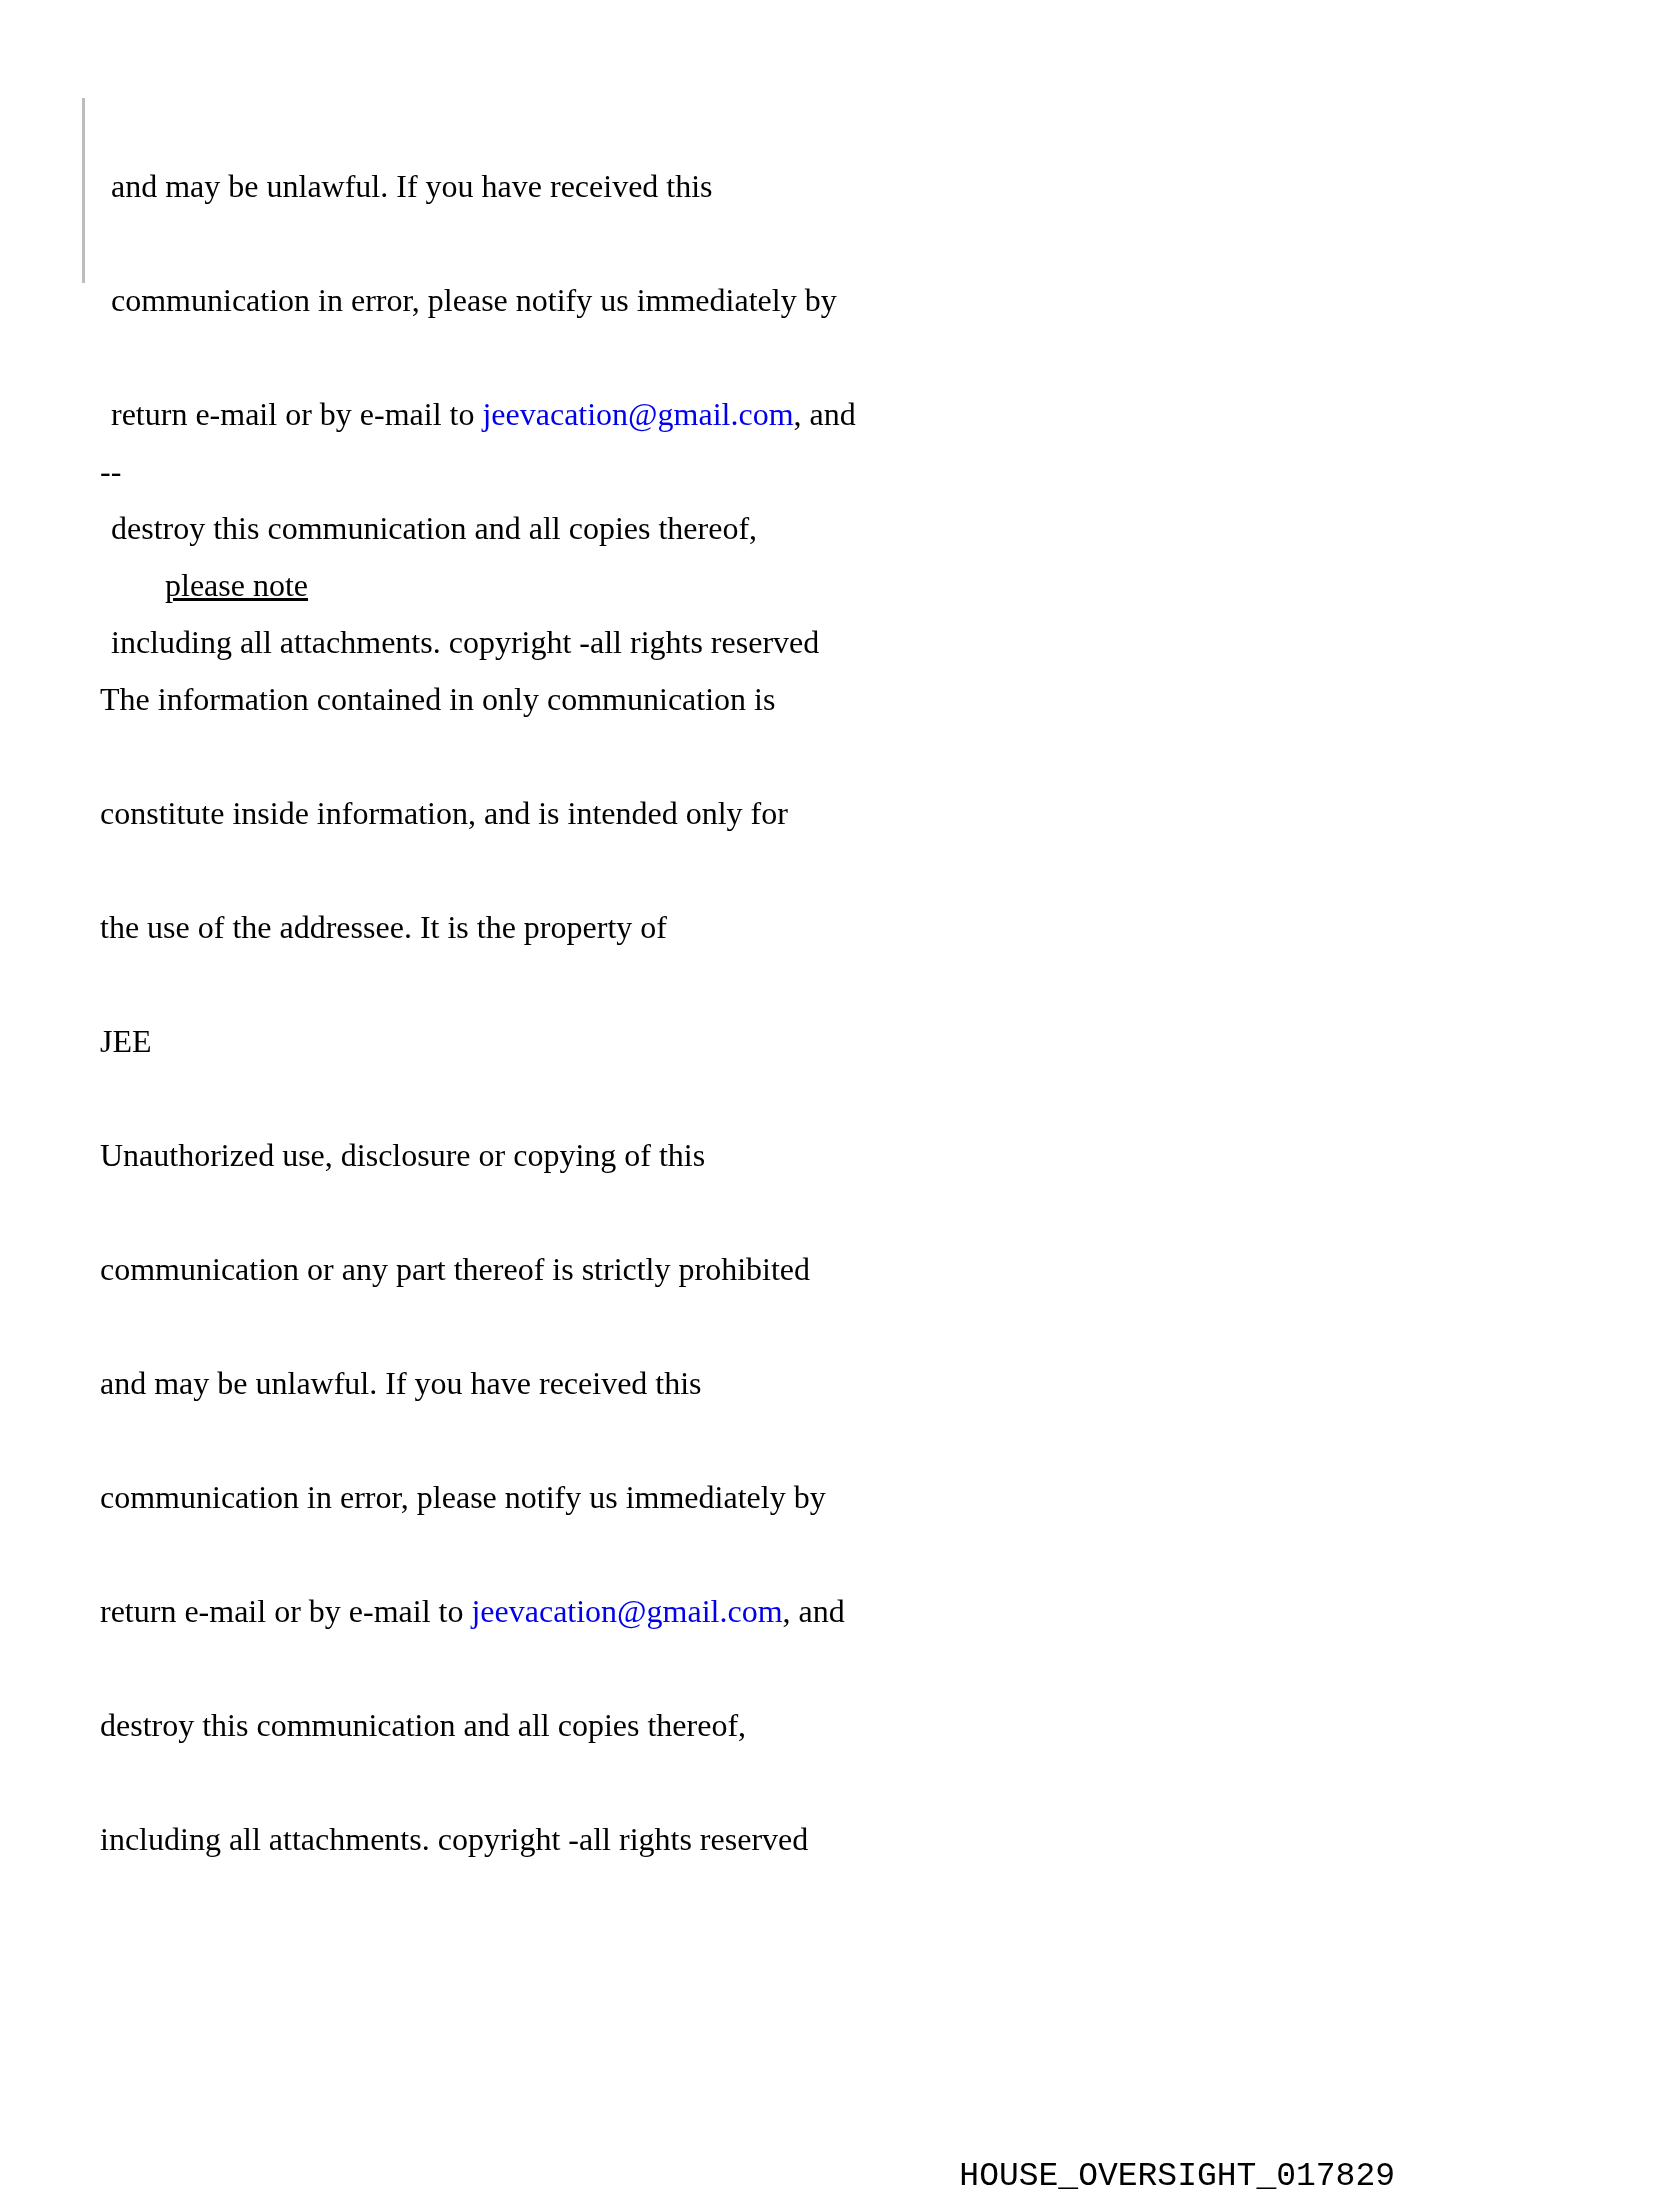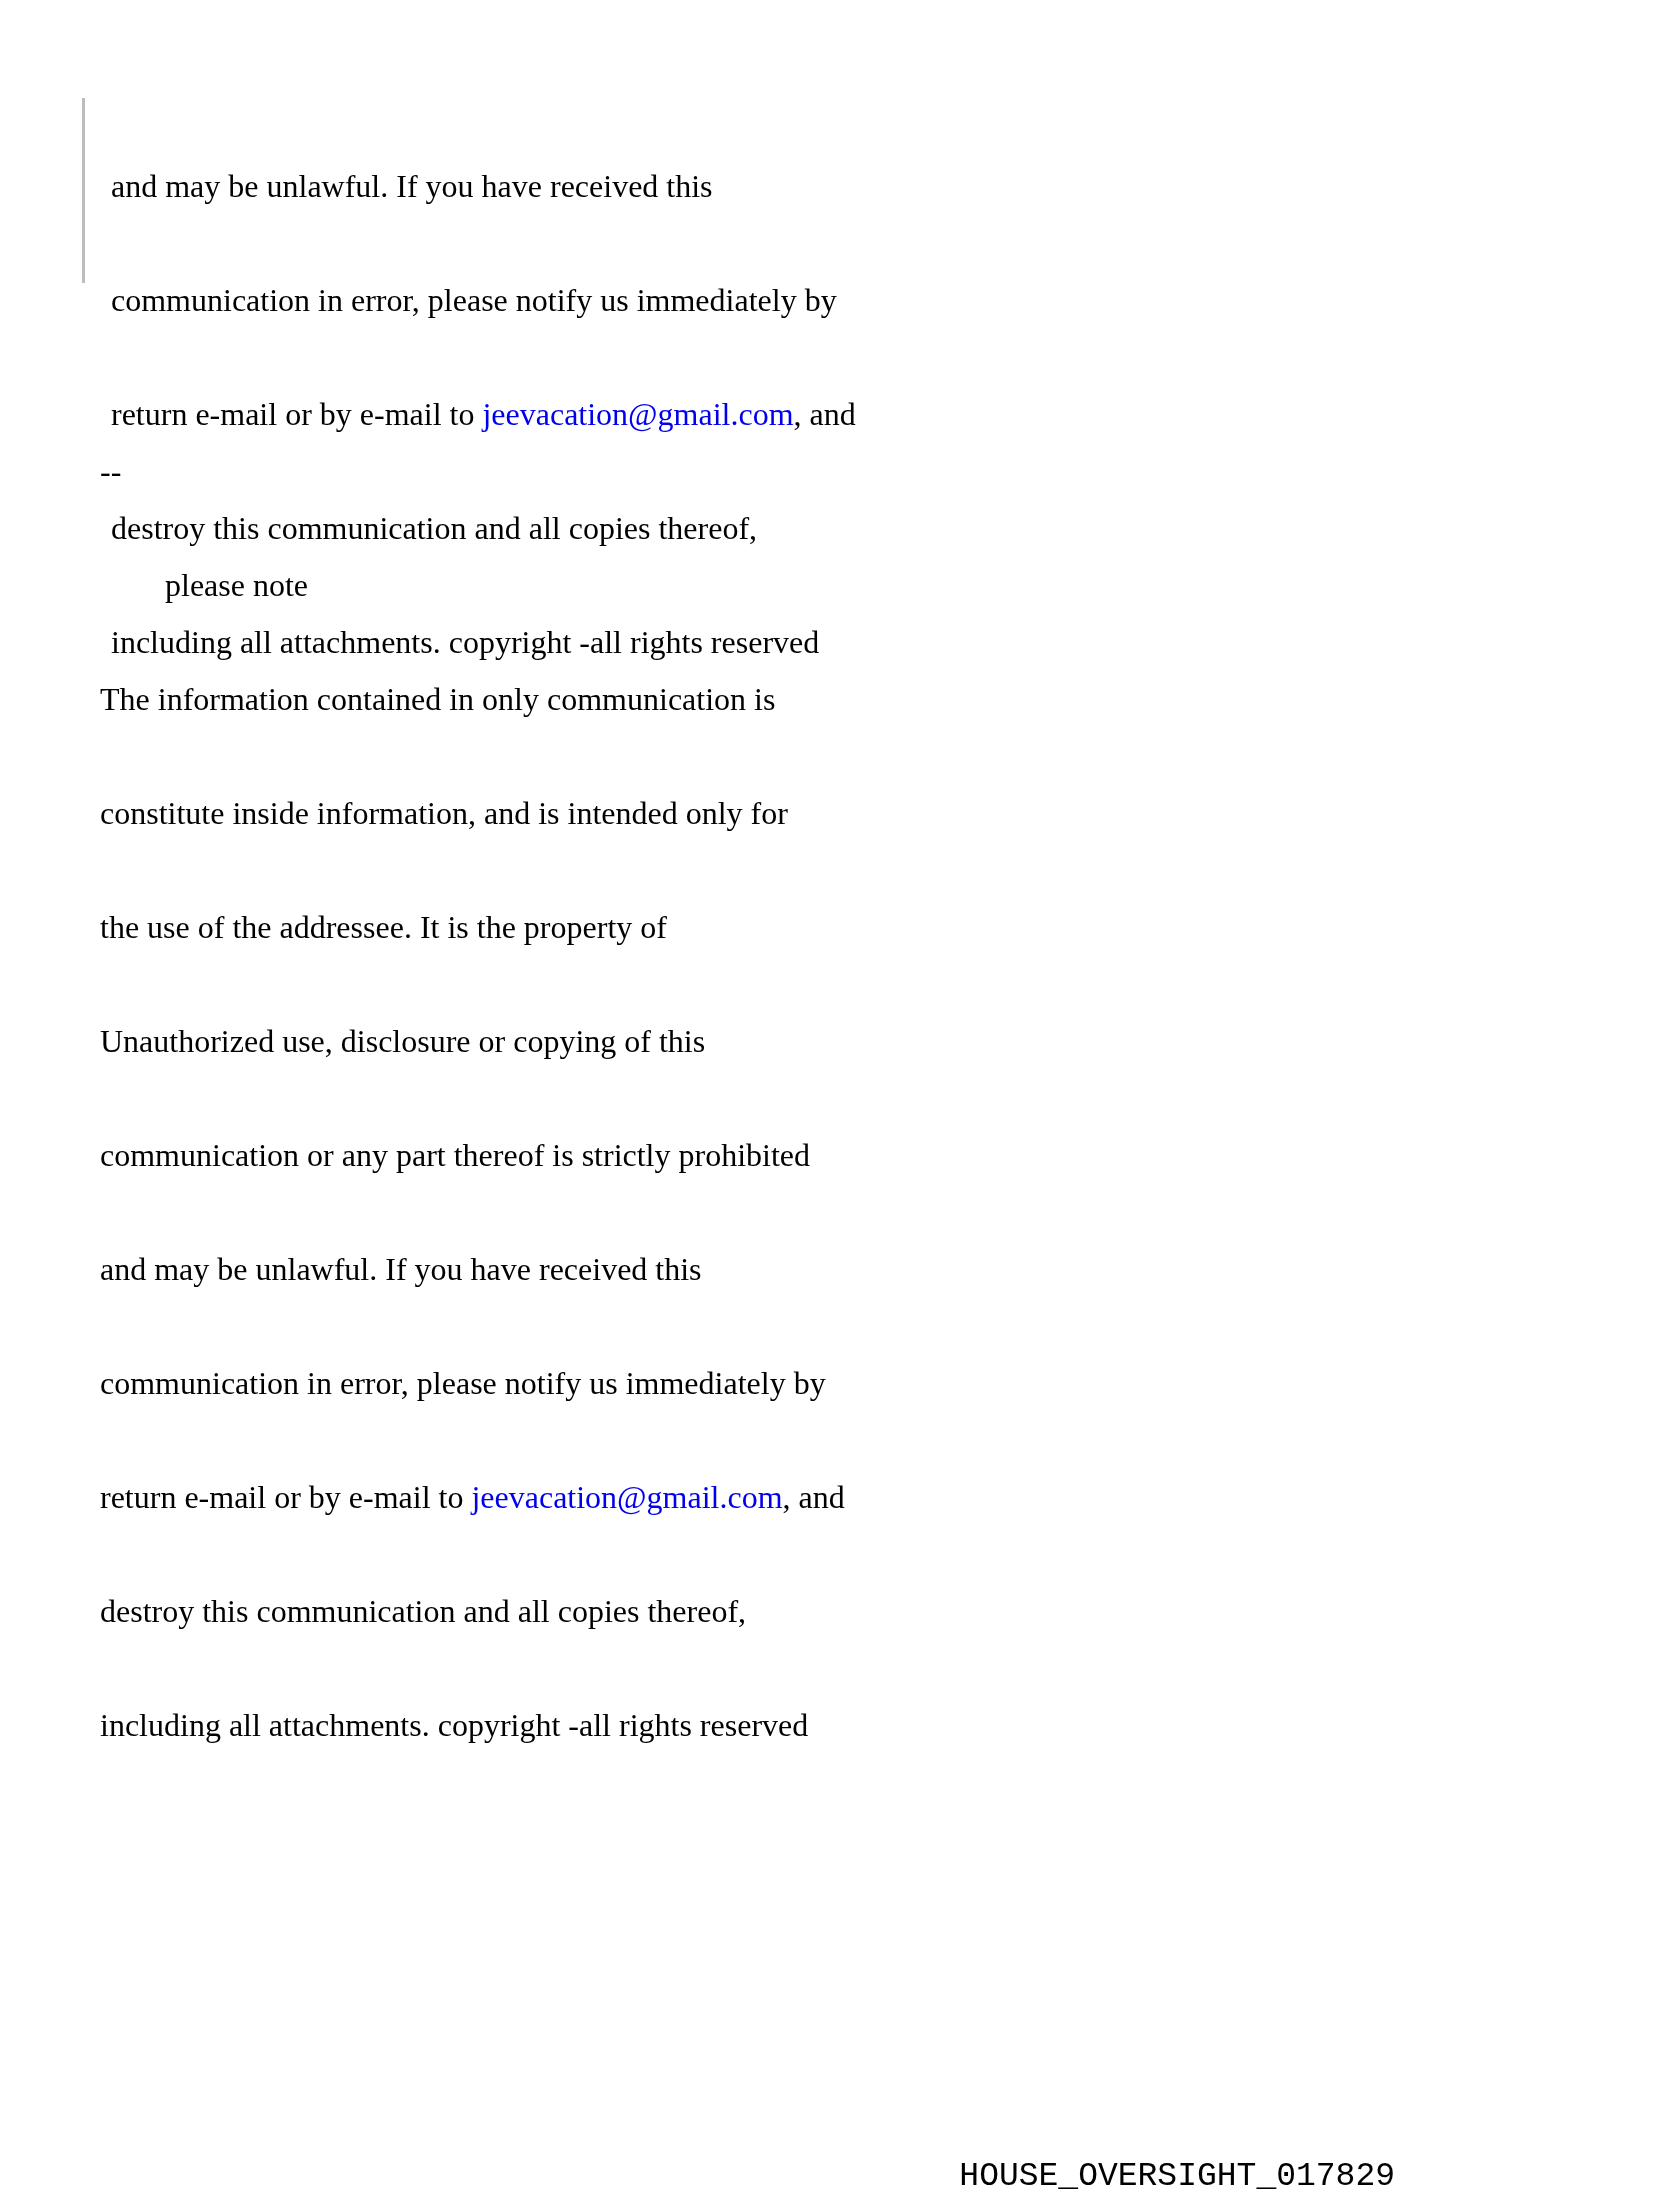--- a/index.html
+++ b/index.html
@@ -21,21 +21,21 @@
     background: var(--quote-bar-color, #bdbdbd);
   }
   .text-block {
     position: absolute;
     font-size: 32px;
     line-height: 38px;
     white-space: pre;
   }
   .quoted-block { left: 111px; top: 91px; }
   .signature-block { left: 100px; top: 376px; }
-  .indent { padding-left: 65px; }
+  .indent { padding-left: 65px; text-decoration: underline; }
   a.email-link {
     color: var(--link-color, #0000EE);
     cursor: pointer;
   }
   .bates-stamp {
     position: absolute;
     top: 2159px;
     right: 21px;
     font-family: Liberation Mono, monospace;
     font-size: 33px;
@@ -57,20 +57,21 @@
     <div>destroy this communication and all copies thereof,</div>
     <div>including all attachments. copyright -all rights reserved</div>
   </div>
 
   <div class="text-block signature-block">
     <div>--</div>
     <div class="indent">please note</div>
     <div>The information contained in only communication is</div>
     <div>constitute inside information, and is intended only for</div>
     <div>the use of the addressee. It is the property of</div>
+    <div>JEE</div>
     <div>Unauthorized use, disclosure or copying of this</div>
     <div>communication or any part thereof is strictly prohibited</div>
     <div>and may be unlawful. If you have received this</div>
     <div>communication in error, please notify us immediately by</div>
     <div><span>return e-mail or by e-mail to </span><a class="email-link">jeevacation@gmail.com</a><span>, and</span></div>
     <div>destroy this communication and all copies thereof,</div>
     <div>including all attachments. copyright -all rights reserved</div>
   </div>
 
   <div class="bates-stamp">HOUSE_OVERSIGHT_017829</div>

